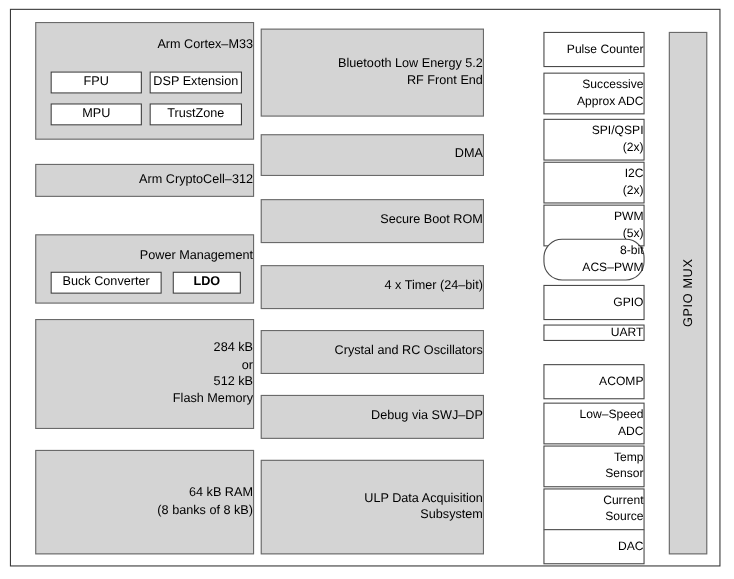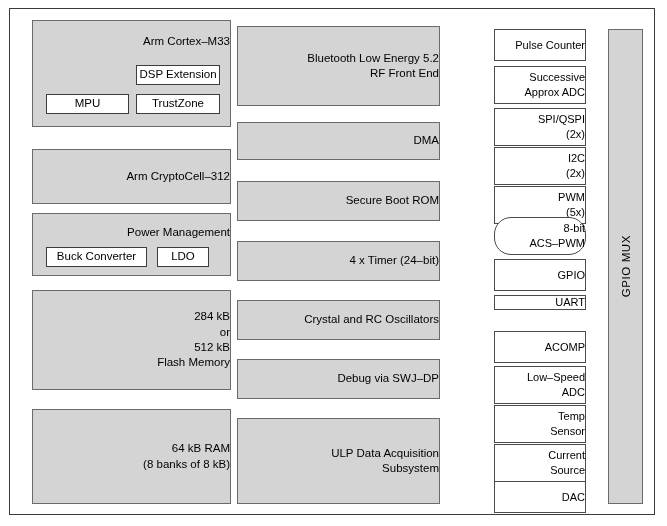--- a/index.html
+++ b/index.html
@@ -47,21 +47,21 @@
   .white {
     background: #ffffff;
     border-color: #4a4a4a;
   }
   .line { display: block; white-space: nowrap; }
 
   
   .c1 { left: 22px; width: 199px; font-size: 11.5px; }
 
   #blk-cortex   { top: 11px;  height: 107px; justify-content: flex-start; padding-top: 13px; }
-  #blk-crypto   { top: 140px; height: 55px; }
+  #blk-crypto   { top: 140px; height: 30px; }
   #blk-power    { top: 204px; height: 63px; justify-content: flex-start; padding-top: 11px; }
   #blk-flash    { top: 281px; height: 100px; }
   #blk-ram      { top: 400px; height: 95px; }
 
   
   .sub {
     position: absolute;
     box-sizing: border-box;
     background: #ffffff;
     border: 1px solid #3c3c3c;
@@ -69,21 +69,21 @@
     align-items: center;
     justify-content: center;
     font-size: 11.5px;
     height: 20px;
   }
   #sub-fpu   { left: 13px;  top: 44px; width: 83px;  }
   #sub-dsp   { left: 103px; top: 44px; width: 84px;  }
   #sub-mpu   { left: 13px;  top: 73px; width: 83px;  }
   #sub-tz    { left: 103px; top: 73px; width: 84px;  }
   #sub-buck  { left: 13px;  top: 33px; width: 101px; }
-  #sub-ldo   { left: 124px; top: 33px; width: 52px;  }
+  #sub-ldo   { left: 124px; top: 33px; width: 62px; font-weight: bold;  }
 
   .blk-title { font-size: 11.5px; }
 
   
   .c2 { left: 227px; width: 203px; font-size: 11.5px; }
 
   #blk-ble     { top: 17px;  height: 80px; }
   #blk-dma     { top: 113px; height: 38px; }
   #blk-rom     { top: 172px; height: 40px; }
   #blk-timer   { top: 232px; height: 40px; }
@@ -130,20 +130,23 @@
     white-space: nowrap;
   }
 </style>
 </head>
 <body>
 
 <div id="diagram">
 
   <div class="blk gray c1" id="blk-cortex">
     <span class="blk-title">Arm Cortex–M33</span>
+    <div class="sub" id="sub-fpu">
+      <span>FPU</span>
+    </div>
     <div class="sub" id="sub-dsp">
       <span>DSP Extension</span>
     </div>
     <div class="sub" id="sub-mpu">
       <span>MPU</span>
     </div>
     <div class="sub" id="sub-tz">
       <span>TrustZone</span>
     </div>
   </div>

